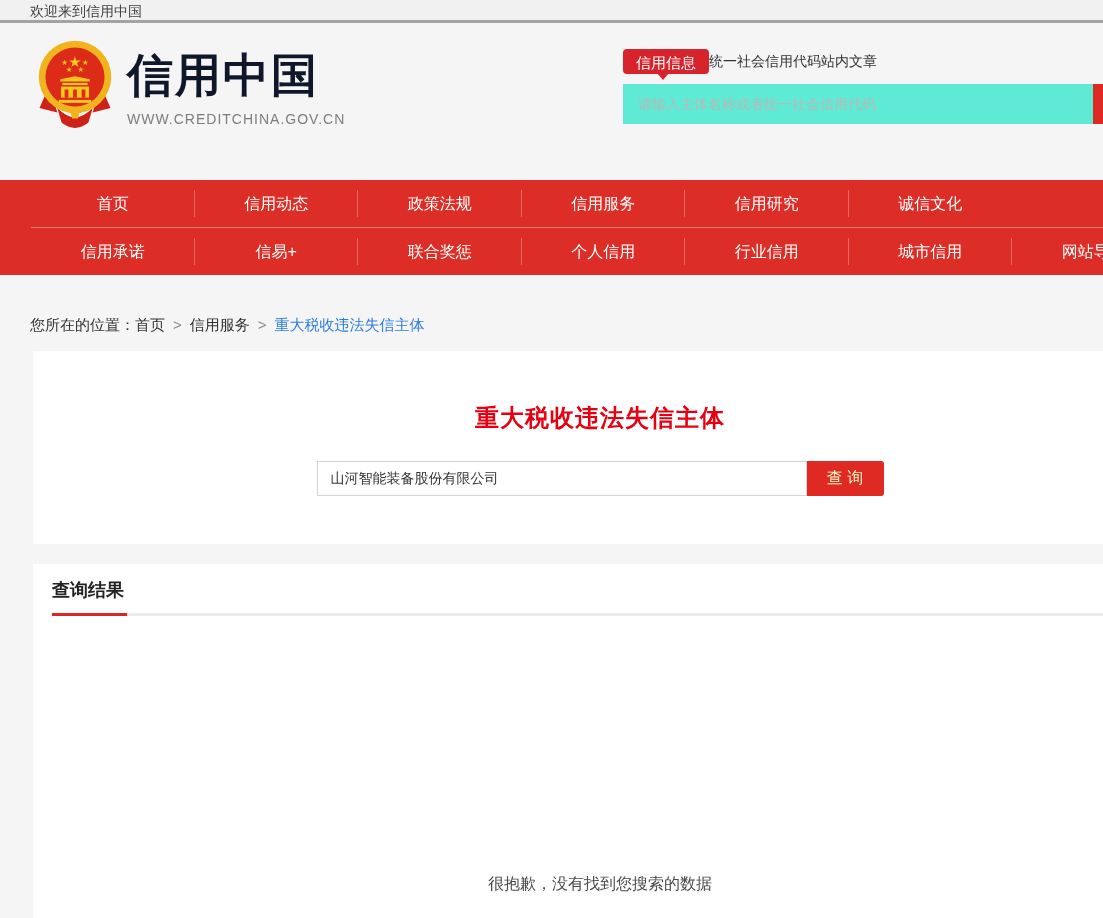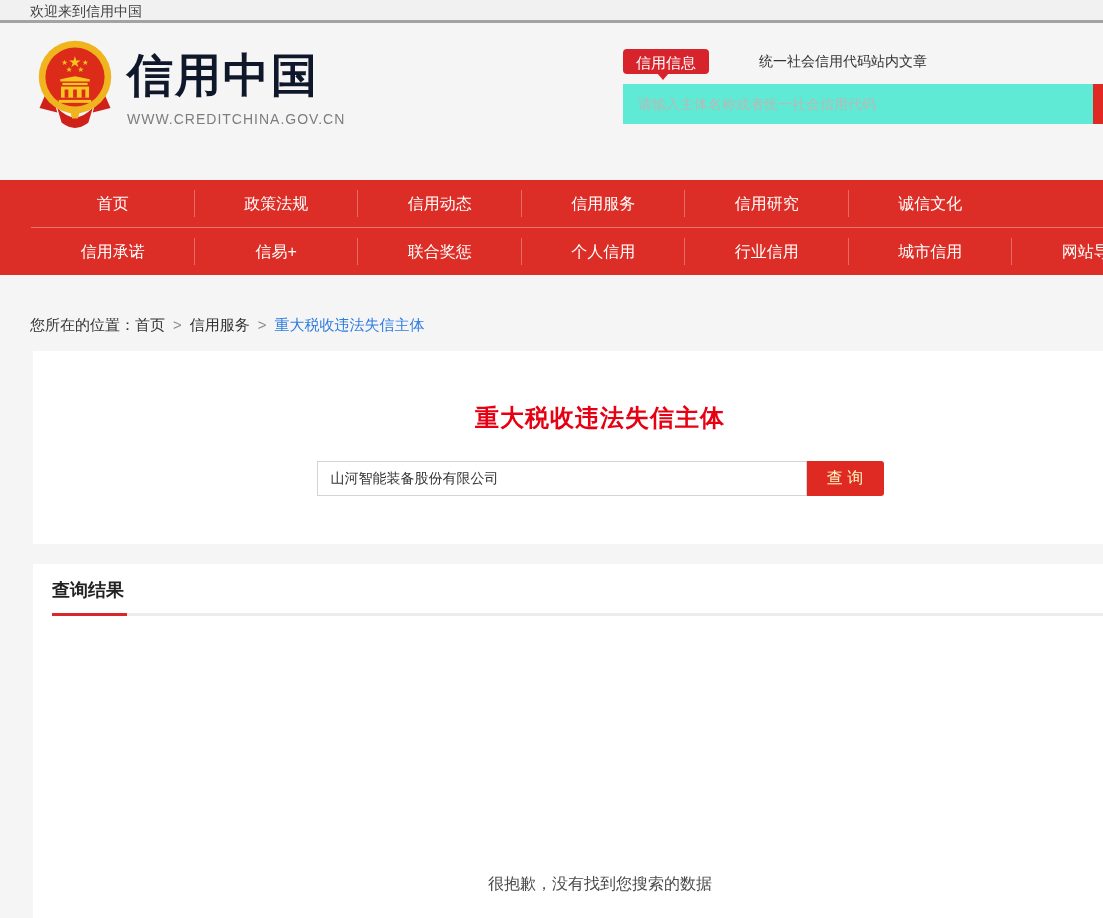--- a/index.html
+++ b/index.html
@@ -31,21 +31,21 @@
   .tab { font-size: 14px; color: #333; cursor: pointer; white-space: nowrap; }
   .tab.active {
     font-size: 15px; color: #fff; background: #d7242c;
     height: 25px; line-height: 27px; padding: 0 13px; border-radius: 4px;
     position: relative;
   }
   .tab.active::after {
     content: ""; position: absolute; left: 34px; bottom: -6px;
     border: 6px solid transparent; border-top: 7px solid #d7242c; border-bottom: 0;
   }
-  .tab.t2 { margin-left: 50px; }
+  .tab.t2 { }
   .tab.t3 { }
   .hsearch-row { display: flex; margin-top: 9px; }
   .header-search-input {
     width: 470px; height: 40px; box-sizing: border-box;
     border: none; outline: none; background: #5eead4;
     padding: 0 15px; font-size: 14px; color: #333;
     font-family: "Liberation Sans", sans-serif;
   }
   .header-search-input::placeholder { color: #b9b9b9; }
   .header-search-btn { width: 90px; height: 40px; background: #df2a24; border: none; cursor: pointer; }
@@ -140,22 +140,22 @@
   <div class="hsearch-row">
     <input class="header-search-input" placeholder="请输入主体名称或者统一社会信用代码" style="">
     <button class="header-search-btn"></button>
   </div>
 </div>
 
 <div class="nav">
   <div class="nav-inner">
     <div class="nav-row first">
       <div class="nav-item">首页</div>
+      <div class="nav-item">信用动态</div>
       <div class="nav-item">政策法规</div>
-      <div class="nav-item">信用动态</div>
       <div class="nav-item">信用服务</div>
       <div class="nav-item">信用研究</div>
       <div class="nav-item">诚信文化</div>
     </div>
     <div class="nav-row second">
       <div class="nav-item">信用承诺</div>
       <div class="nav-item">信易+</div>
       <div class="nav-item">联合奖惩</div>
       <div class="nav-item">个人信用</div>
       <div class="nav-item">行业信用</div>

